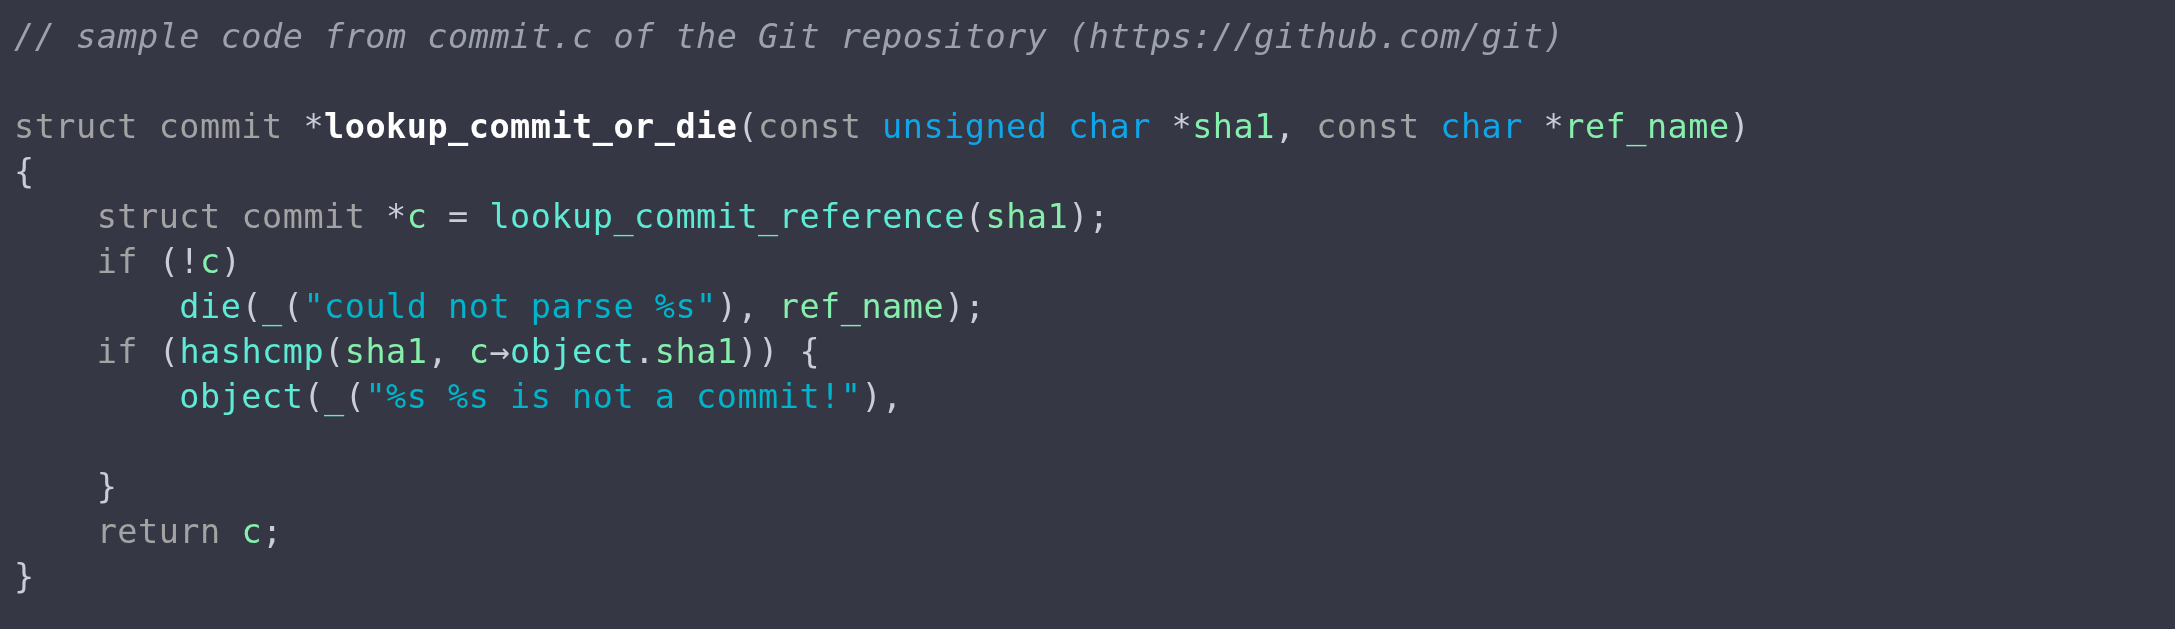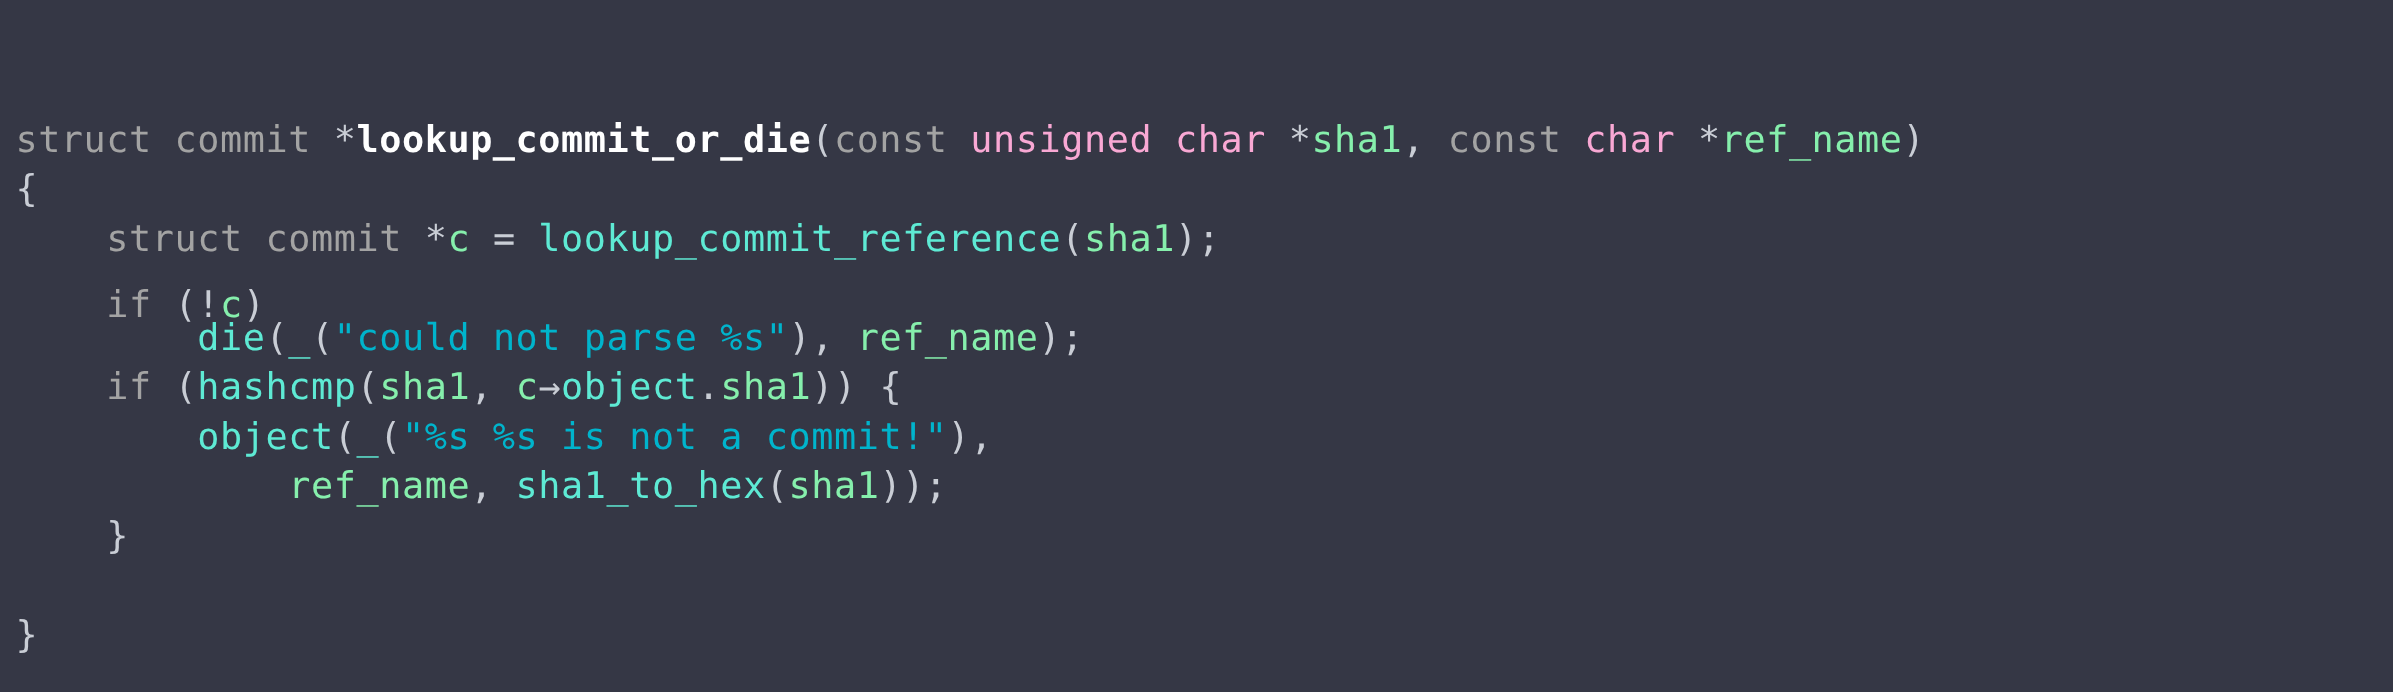--- a/index.html
+++ b/index.html
@@ -29,39 +29,40 @@
     font-size: 33.5px;
     line-height: 45px;
     letter-spacing: 0.5px;
     height: 45px;
   }
   .tok { white-space: pre; }
 
   
   .c-comment   { color: #9ca1ac; font-style: italic; }
   .c-keyword   { color: #a3a3a3; }
-  .c-type      { color: #f9a8d4; }
+  .c-type      { color: #0ea5e9; }
   .c-func      { color: #5eead4; }
   .c-func-b    { color: #ffffff; font-weight: bold; }
   .c-var       { color: #86efac; }
   .c-string    { color: #00b4cc; }
   .c-punct     { color: #c9cdd5; }
   .c-op        { color: #c9cdd5; }
   .c-plain     { color: #c9cdd5; }
   .c-arrow     { color: #c9cdd5; }
 </style>
 </head>
 <body>
 
 <div id="code-block">
 
+<div class="code-line" style="top: 14px;"><span class="tok c-comment">// sample code from commit.c of the Git repository (https://github.com/git)</span></div>
     <div class="code-line" style="top: 59px;">&nbsp;</div>
     <div class="code-line" style="top: 104px;"><span class="tok c-keyword">struct</span><span class="tok c-plain"> </span><span class="tok c-keyword">commit</span><span class="tok c-plain"> </span><span class="tok c-punct">*</span><span class="tok c-func-b">lookup_commit_or_die</span><span class="tok c-punct">(</span><span class="tok c-keyword">const</span><span class="tok c-plain"> </span><span class="tok c-type">unsigned</span><span class="tok c-plain"> </span><span class="tok c-type">char</span><span class="tok c-plain"> </span><span class="tok c-punct">*</span><span class="tok c-var">sha1</span><span class="tok c-punct">, </span><span class="tok c-keyword">const</span><span class="tok c-plain"> </span><span class="tok c-type">char</span><span class="tok c-plain"> </span><span class="tok c-punct">*</span><span class="tok c-var">ref_name</span><span class="tok c-punct">)</span></div>
     <div class="code-line" style="top: 149px;"><span class="tok c-punct">{</span></div>
     <div class="code-line" style="top: 194px;"><span class="tok c-plain">    </span><span class="tok c-keyword">struct</span><span class="tok c-plain"> </span><span class="tok c-keyword">commit</span><span class="tok c-plain"> </span><span class="tok c-punct">*</span><span class="tok c-var">c</span><span class="tok c-plain"> </span><span class="tok c-op">=</span><span class="tok c-plain"> </span><span class="tok c-func">lookup_commit_reference</span><span class="tok c-punct">(</span><span class="tok c-var">sha1</span><span class="tok c-punct">);</span></div>
-    <div class="code-line" style="top: 254px;"><span class="tok c-plain">    </span><span class="tok c-keyword">if</span><span class="tok c-punct"> (!</span><span class="tok c-var">c</span><span class="tok c-punct">)</span></div>
+    <div class="code-line" style="top: 239px;"><span class="tok c-plain">    </span><span class="tok c-keyword">if</span><span class="tok c-punct"> (!</span><span class="tok c-var">c</span><span class="tok c-punct">)</span></div>
     <div class="code-line" style="top: 284px;"><span class="tok c-plain">        </span><span class="tok c-func">die</span><span class="tok c-punct">(</span><span class="tok c-func">_</span><span class="tok c-punct">(</span><span class="tok c-string">"could not parse %s"</span><span class="tok c-punct">), </span><span class="tok c-var">ref_name</span><span class="tok c-punct">);</span></div>
     <div class="code-line" style="top: 329px;"><span class="tok c-plain">    </span><span class="tok c-keyword">if</span><span class="tok c-punct"> (</span><span class="tok c-func">hashcmp</span><span class="tok c-punct">(</span><span class="tok c-var">sha1</span><span class="tok c-punct">, </span><span class="tok c-var">c</span><span class="tok c-arrow">→</span><span class="tok c-func">object</span><span class="tok c-punct">.</span><span class="tok c-var">sha1</span><span class="tok c-punct">)) {</span></div>
     <div class="code-line" style="top: 374px;"><span class="tok c-plain">        </span><span class="tok c-func">object</span><span class="tok c-punct">(</span><span class="tok c-func">_</span><span class="tok c-punct">(</span><span class="tok c-string">"%s %s is not a commit!"</span><span class="tok c-punct">),</span></div>
-    <div class="code-line" style="top: 419px;"><span class="tok c-plain">            </span><span class="tok c-var">ref_name</span><span class="tok c-punct">, </span><span class="tok c-func">sha1_to_hex</span><span class="tok c-punct">(</span><span class="tok c-var">sha1</span><span class="tok c-punct">));</span></div>
     <div class="code-line" style="top: 464px;"><span class="tok c-punct">    }</span></div>
+    <div class="code-line" style="top: 509px;"><span class="tok c-plain">    </span><span class="tok c-keyword">return</span><span class="tok c-plain"> </span><span class="tok c-var">c</span><span class="tok c-punct">;</span></div>
     <div class="code-line" style="top: 554px;"><span class="tok c-punct">}</span></div>
   </div>
 
 </body></html>

